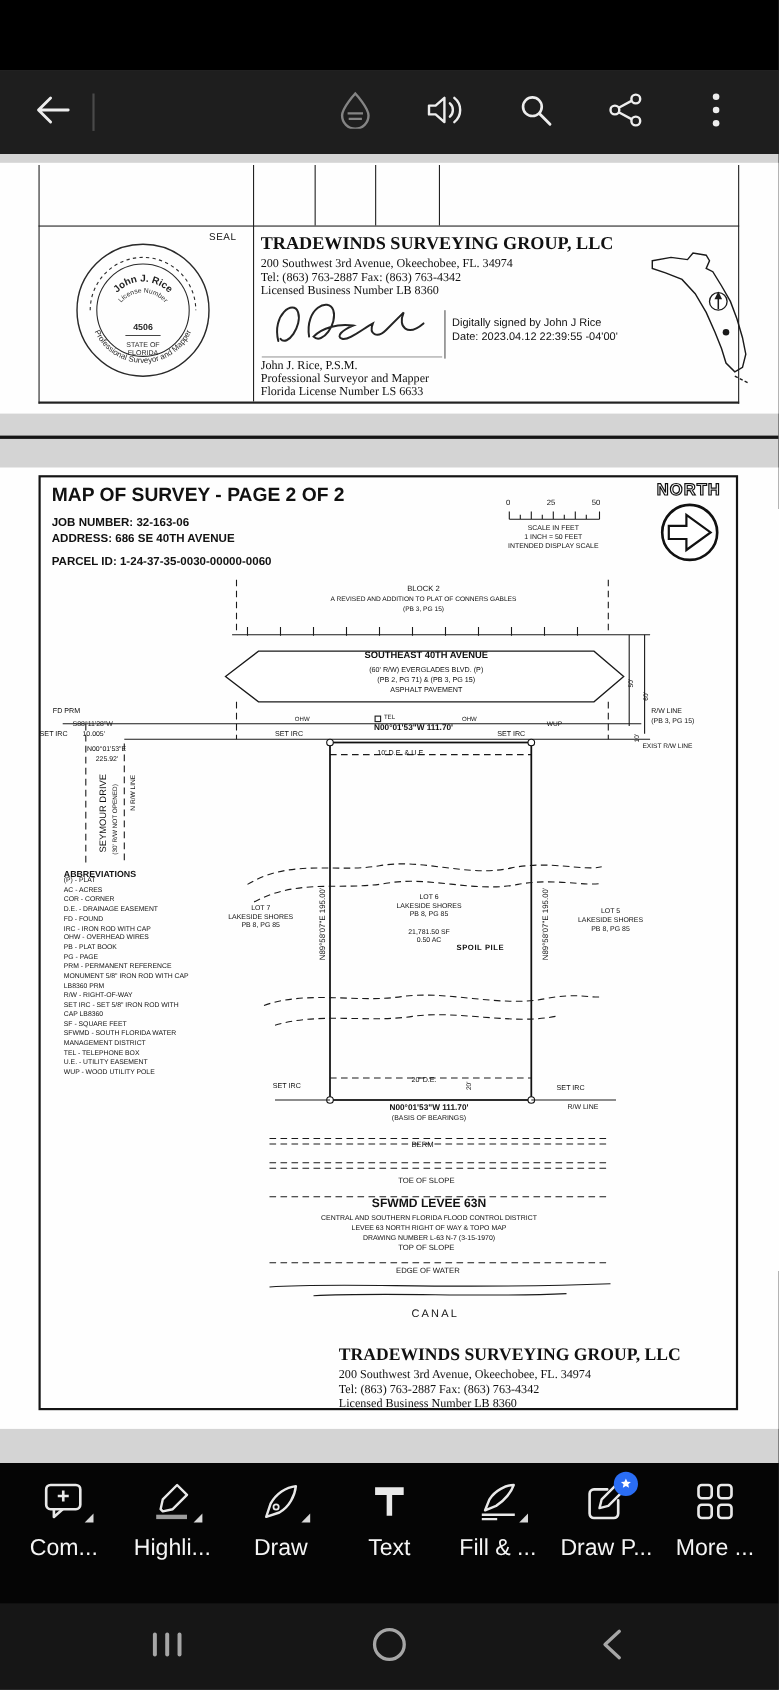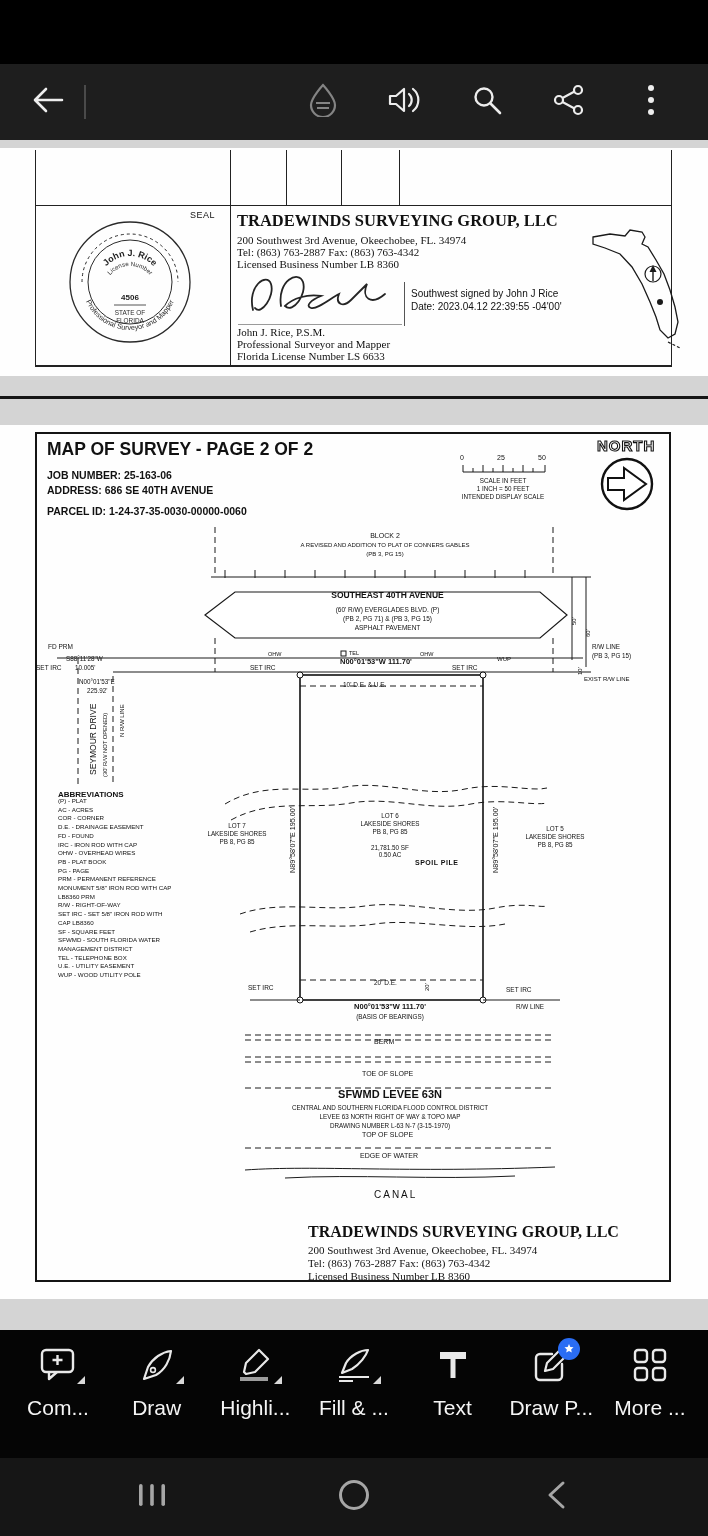--- a/index.html
+++ b/index.html
@@ -139,21 +139,21 @@
       <div class="lbl ser" style="left:237px;top:86px;font-size:11px">200 Southwest 3rd Avenue, Okeechobee, FL. 34974</div>
       <div class="lbl ser" style="left:237px;top:98px;font-size:11px">Tel: (863) 763-2887 Fax: (863) 763-4342</div>
       <div class="lbl ser" style="left:237px;top:110px;font-size:11px">Licensed Business Number LB 8360</div>
 
       <svg style="position:absolute;left:243px;top:120px" width="158" height="58" viewBox="0 0 158 58">
         <path d="M10,42 C4,18 24,4 28,16 C32,28 18,48 12,40 M38,38 C34,12 56,2 60,14 C64,26 50,46 42,38 C50,30 64,26 78,28 C68,32 62,38 68,40 C74,42 88,30 96,26 C92,36 100,40 108,32 L124,16 C118,30 128,38 142,26" stroke="#242424" stroke-width="1.8" fill="none" stroke-linecap="round"></path>
       </svg>
       <div class="ln" style="left:238px;top:176px;width:164px;height:1px;background:#9a9a9a"></div>
       <div class="ln" style="left:404px;top:134px;width:1px;height:44px;background:#555"></div>
 
-      <div class="lbl" style="left:411px;top:140px;font-size:10px">Southwest signed by John J Rice</div>
+      <div class="lbl" style="left:411px;top:140px;font-size:10px">Digitally signed by John J Rice</div>
       <div class="lbl" style="left:411px;top:153px;font-size:10px">Date: 2023.04.12 22:39:55 -04'00'</div>
 
       <div class="lbl ser" style="left:237px;top:178px;font-size:11px">John J. Rice, P.S.M.</div>
       <div class="lbl ser" style="left:237px;top:190px;font-size:11px">Professional Surveyor and Mapper</div>
       <div class="lbl ser" style="left:237px;top:202px;font-size:11px">Florida License Number LS 6633</div>
 
       <svg style="position:absolute;left:590px;top:74px" width="100" height="138" viewBox="0 0 100 138">
         <path d="M3,15 L20,12 L35,14 L40,8 L52,10 L55,15 L52,22 L58,25 L66,38 L74,52 L80,68 L85,85 L88,100 L85,112 L78,116 L70,108 L66,95 L60,80 L52,62 L42,45 L30,32 L15,26 L3,22 Z" stroke="#1a1a1a" stroke-width="1.3" fill="none"></path>
         <path d="M78,120 L90,126" stroke="#1a1a1a" stroke-width="1.2" stroke-dasharray="3 2"></path>
         <circle cx="63" cy="52" r="8" stroke="#1a1a1a" stroke-width="1.2" fill="#fff"></circle>
@@ -162,21 +162,21 @@
         <circle cx="70" cy="80" r="3" fill="#1a1a1a"></circle>
       </svg>
     </div>
 
     <div class="sep"></div>
 
     <div class="page p2">
       <div class="box2"></div>
 
       <div class="lbl b" style="left:47px;top:14px;font-size:17.5px">MAP OF SURVEY - PAGE 2 OF 2</div>
-      <div class="lbl b" style="left:47px;top:44px;font-size:10.5px">JOB NUMBER: 25-163-06</div>
+      <div class="lbl b" style="left:47px;top:44px;font-size:10.5px">JOB NUMBER: 32-163-06</div>
       <div class="lbl b" style="left:47px;top:59px;font-size:10.5px">ADDRESS: 686 SE 40TH AVENUE</div>
       <div class="lbl b" style="left:47px;top:80px;font-size:10.5px">PARCEL ID: 1-24-37-35-0030-00000-0060</div>
 
       <div class="lbl" style="left:460px;top:29px;font-size:7px">0</div>
       <div class="lbl" style="left:497px;top:29px;font-size:7px">25</div>
       <div class="lbl" style="left:538px;top:29px;font-size:7px">50</div>
       <svg style="position:absolute;left:461px;top:39px" width="86" height="10" viewBox="0 0 86 10">
         <path d="M2,8 H84 M2,1 V8 M12,4 V8 M22,1 V8 M32,4 V8 M42,1 V8 M52,4 V8 M62,1 V8 M72,4 V8 M84,1 V8" stroke="#1a1a1a" stroke-width="1" fill="none"></path>
       </svg>
       <div class="lbl ctr" style="left:448px;top:52px;width:110px;font-size:6.3px">SCALE IN FEET</div>
@@ -344,61 +344,61 @@
             </svg>
         </span>
         <span class="tri"></span>
       </div>
       <span class="lab">Com...</span>
     </div>
     <div class="tool">
       <div class="icwrap">
         <span>
           <svg width="38" height="38" viewBox="0 0 38 38">
+              <path d="M23 4 l9 9 -13 13 -9 2 -2 -2 2 -9 z" stroke="#e9e9e9" stroke-width="2.2" fill="none" stroke-linejoin="round"></path>
+              <rect x="4" y="31" width="28" height="4" fill="#9c9c9c"></rect>
+            </svg>
+        </span>
+        <span class="tri"></span>
+      </div>
+      <span class="lab">Highli...</span>
+    </div>
+    <div class="tool">
+      <div class="icwrap">
+        <span>
+          <svg width="38" height="38" viewBox="0 0 38 38">
               <path d="M33 5 c-9 1 -18 7 -23 16 l-4 12 12 -4 C27 24 32 14 33 5 z" stroke="#e9e9e9" stroke-width="2.2" fill="none" stroke-linejoin="round"></path>
               <circle cx="15" cy="24" r="2.4" stroke="#e9e9e9" stroke-width="1.6" fill="none"></circle>
             </svg>
         </span>
         <span class="tri"></span>
       </div>
       <span class="lab">Draw</span>
     </div>
     <div class="tool">
       <div class="icwrap">
         <span>
           <svg width="38" height="38" viewBox="0 0 38 38">
-              <path d="M23 4 l9 9 -13 13 -9 2 -2 -2 2 -9 z" stroke="#e9e9e9" stroke-width="2.2" fill="none" stroke-linejoin="round"></path>
-              <rect x="4" y="31" width="28" height="4" fill="#9c9c9c"></rect>
-            </svg>
-        </span>
-        <span class="tri"></span>
-      </div>
-      <span class="lab">Highli...</span>
+              <path d="M6 6 h26 v7 h-10.5 v19 h-5 V13 H6 z" fill="#e9e9e9"></path>
+            </svg>
+        </span>
+      </div>
+      <span class="lab">Text</span>
     </div>
     <div class="tool">
       <div class="icwrap">
         <span>
           <svg width="38" height="38" viewBox="0 0 38 38">
               <path d="M33 4 c-7 0 -17 5 -22 13 l-4 10 10 -4 C25 18 31 10 33 4 z" stroke="#e9e9e9" stroke-width="2.2" fill="none" stroke-linejoin="round"></path>
               <path d="M4 31 h30 M4 35 h14" stroke="#e9e9e9" stroke-width="2.2"></path>
             </svg>
         </span>
         <span class="tri"></span>
       </div>
       <span class="lab">Fill &amp; ...</span>
-    </div>
-    <div class="tool">
-      <div class="icwrap">
-        <span>
-          <svg width="38" height="38" viewBox="0 0 38 38">
-              <path d="M6 6 h26 v7 h-10.5 v19 h-5 V13 H6 z" fill="#e9e9e9"></path>
-            </svg>
-        </span>
-      </div>
-      <span class="lab">Text</span>
     </div>
     <div class="tool">
       <div class="icwrap">
         <span>
           <svg width="38" height="38" viewBox="0 0 38 38">
               <path d="M20 8 H8 a4 4 0 0 0 -4 4 v18 a4 4 0 0 0 4 4 h18 a4 4 0 0 0 4 -4 V18" stroke="#e9e9e9" stroke-width="2.4" fill="none" stroke-linecap="round"></path>
               <path d="M27 5 l6 6 -12 12 -8 2 2 -8 z" stroke="#e9e9e9" stroke-width="2.2" fill="none" stroke-linejoin="round"></path>
             </svg>
         </span>
         <span class="badge">

